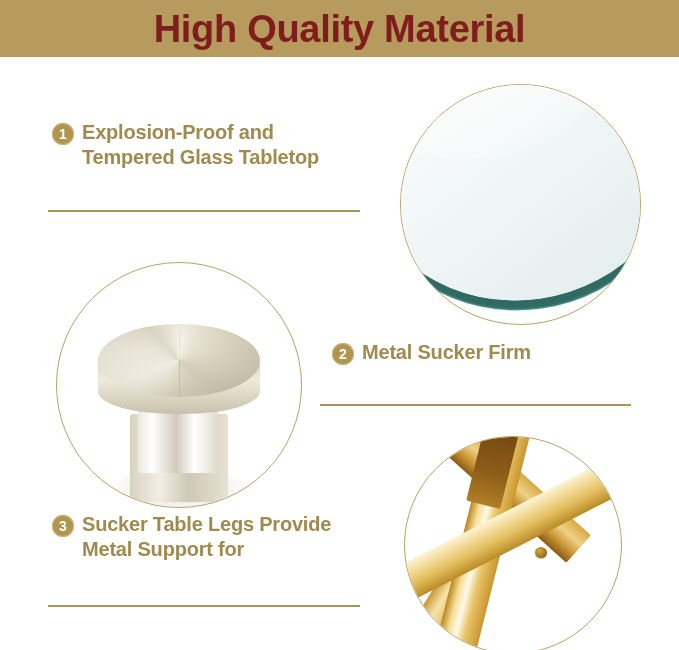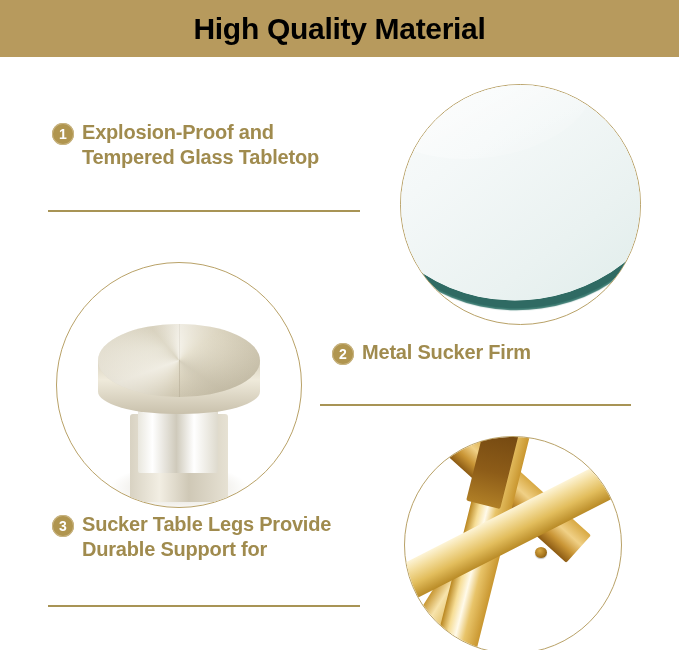--- a/index.html
+++ b/index.html
@@ -25,22 +25,22 @@
     left: 0;
     top: 0;
     width: 679px;
     height: 57px;
     background: #b79a5d;
     display: flex;
     align-items: center;
     justify-content: center;
   }
   #header-title {
-    color: #000000;
-    font-size: 30px;
+    color: #7f1d1d;
+    font-size: 38px;
     font-weight: bold;
     letter-spacing: -0.3px;
     line-height: 1;
     white-space: nowrap;
     font-family: "Liberation Sans", sans-serif;
   }
 
   
   .feature-block {
     position: absolute;
@@ -306,21 +306,21 @@
       </div>
     </div>
   </div>
   <div class="divider" style="left:320px; top:404px; width:311px;"></div>
 
   <div class="feature-block" style="left:52px; top:512px;">
     <div class="feature-head">
       <div class="num-badge">3</div>
       <div class="feature-text">
         <span class="line">Sucker Table Legs Provide</span>
-        <span class="line">Durable Support for</span>
+        <span class="line">Metal Support for</span>
       </div>
     </div>
   </div>
   <div class="divider" style="left:48px; top:605px; width:312px;"></div>
 
   <div class="photo-circle" id="circle-legs" style="left:404px; top:436px; width:216px; height:216px;">
     <div class="photo-inner">
       <div class="leg" id="leg-d"></div>
       <div class="leg" id="leg-c"></div>
       <div class="leg" id="leg-a"></div>

